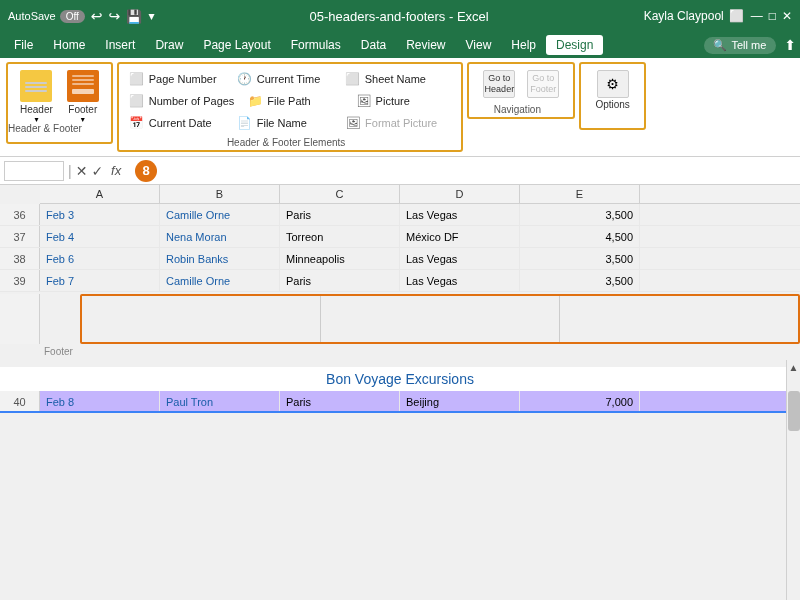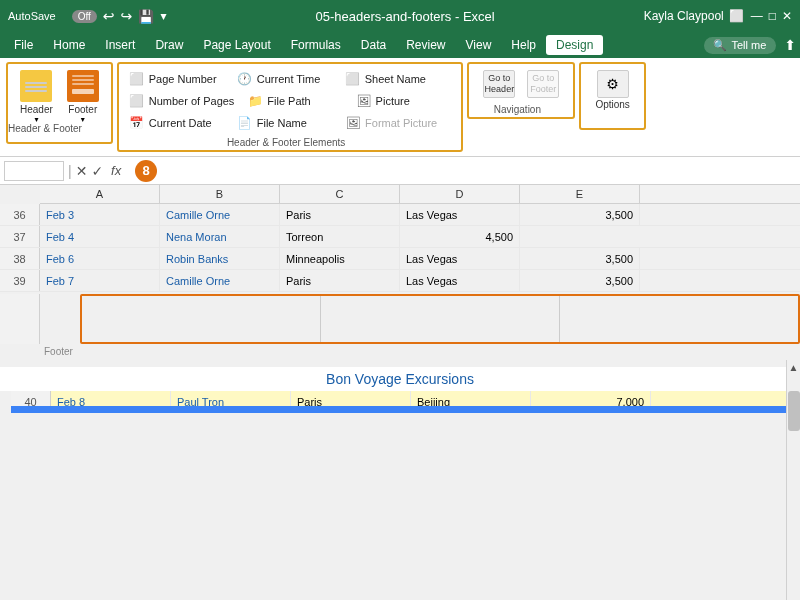--- a/index.html
+++ b/index.html
@@ -12,21 +12,21 @@
       height: 32px;
       display: flex;
       align-items: center;
       justify-content: space-between;
       padding: 0 8px;
       font-size: 12px;
     }
     .title-bar-left { display: flex; align-items: center; gap: 6px; }
     .title-bar-center { flex: 1; text-align: center; font-size: 13px; }
     .title-bar-right { display: flex; align-items: center; gap: 6px; }
-    .autosave-area { display: flex; gap: 16px; font-size: 11px; }
+    .autosave-area { display: flex; gap: 4px; font-size: 11px; }
     .toggle-off { background: #888; border-radius: 8px; padding: 1px 6px; font-size: 10px; color: white; }
 
     
     .menu-bar {
       background: #217346;
       color: white;
       height: 26px;
       display: flex;
       align-items: center;
       padding: 0 4px;
@@ -280,24 +280,23 @@
       text-align: center;
     }
     .bon-voyage-title {
       color: #1a5ea8;
       font-size: 14px;
     }
 
     
     .row40 {
       display: flex;
-      border-bottom: 7px solid #3b82f6;
+      border-bottom: 2px solid #3b82f6;
       height: 22px;
-      background: #fef9c3;
-      margin-left: 11px;
+      background: #c4b5fd;
     }
 
     
     .right-scrollbar {
       width: 14px;
       background: #f0f0f0;
       border-left: 1px solid #d0d0d0;
       position: absolute;
       right: 0;
       top: 175px;
@@ -495,20 +494,21 @@
     <div class="cell">Paris</div>
     <div class="cell">Las Vegas</div>
     <div class="cell num">3,500</div>
   </div>
 
   <div class="sheet-row">
     <div class="row-num">37</div>
     <div class="cell date">Feb 4</div>
     <div class="cell name">Nena Moran</div>
     <div class="cell">Torreon</div>
+    <div class="cell">México DF</div>
     <div class="cell num">4,500</div>
   </div>
 
   <div class="sheet-row">
     <div class="row-num">38</div>
     <div class="cell date">Feb 6</div>
     <div class="cell name">Robin Banks</div>
     <div class="cell">Minneapolis</div>
     <div class="cell">Las Vegas</div>
     <div class="cell num">3,500</div>

